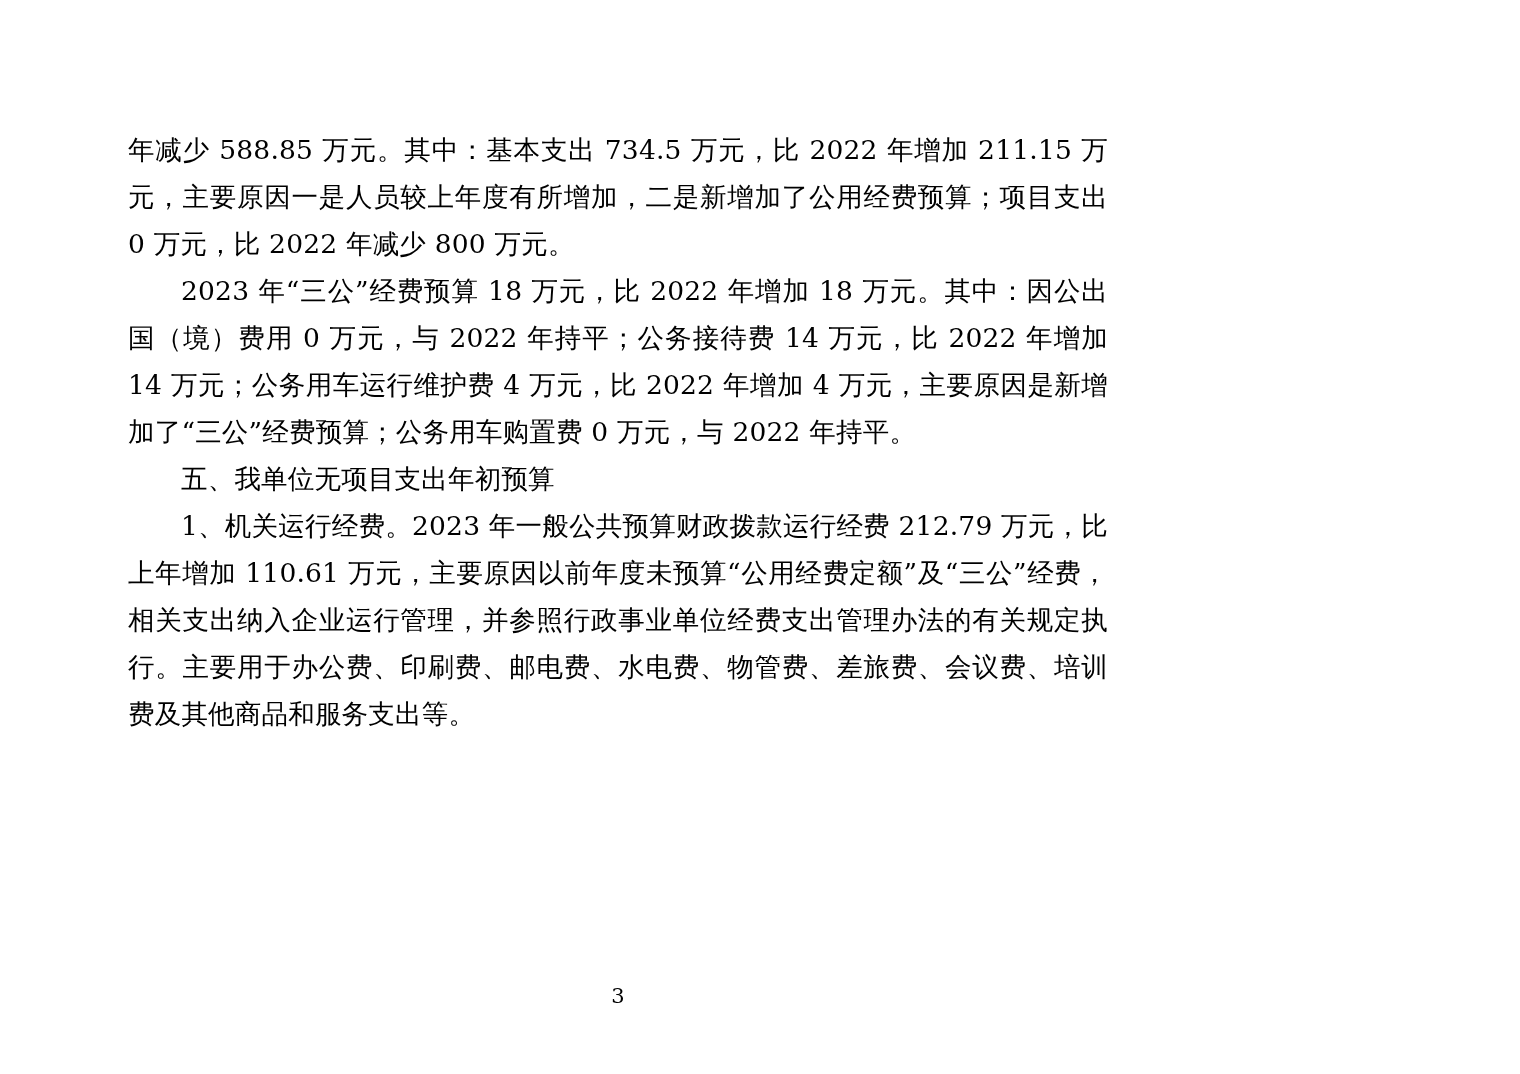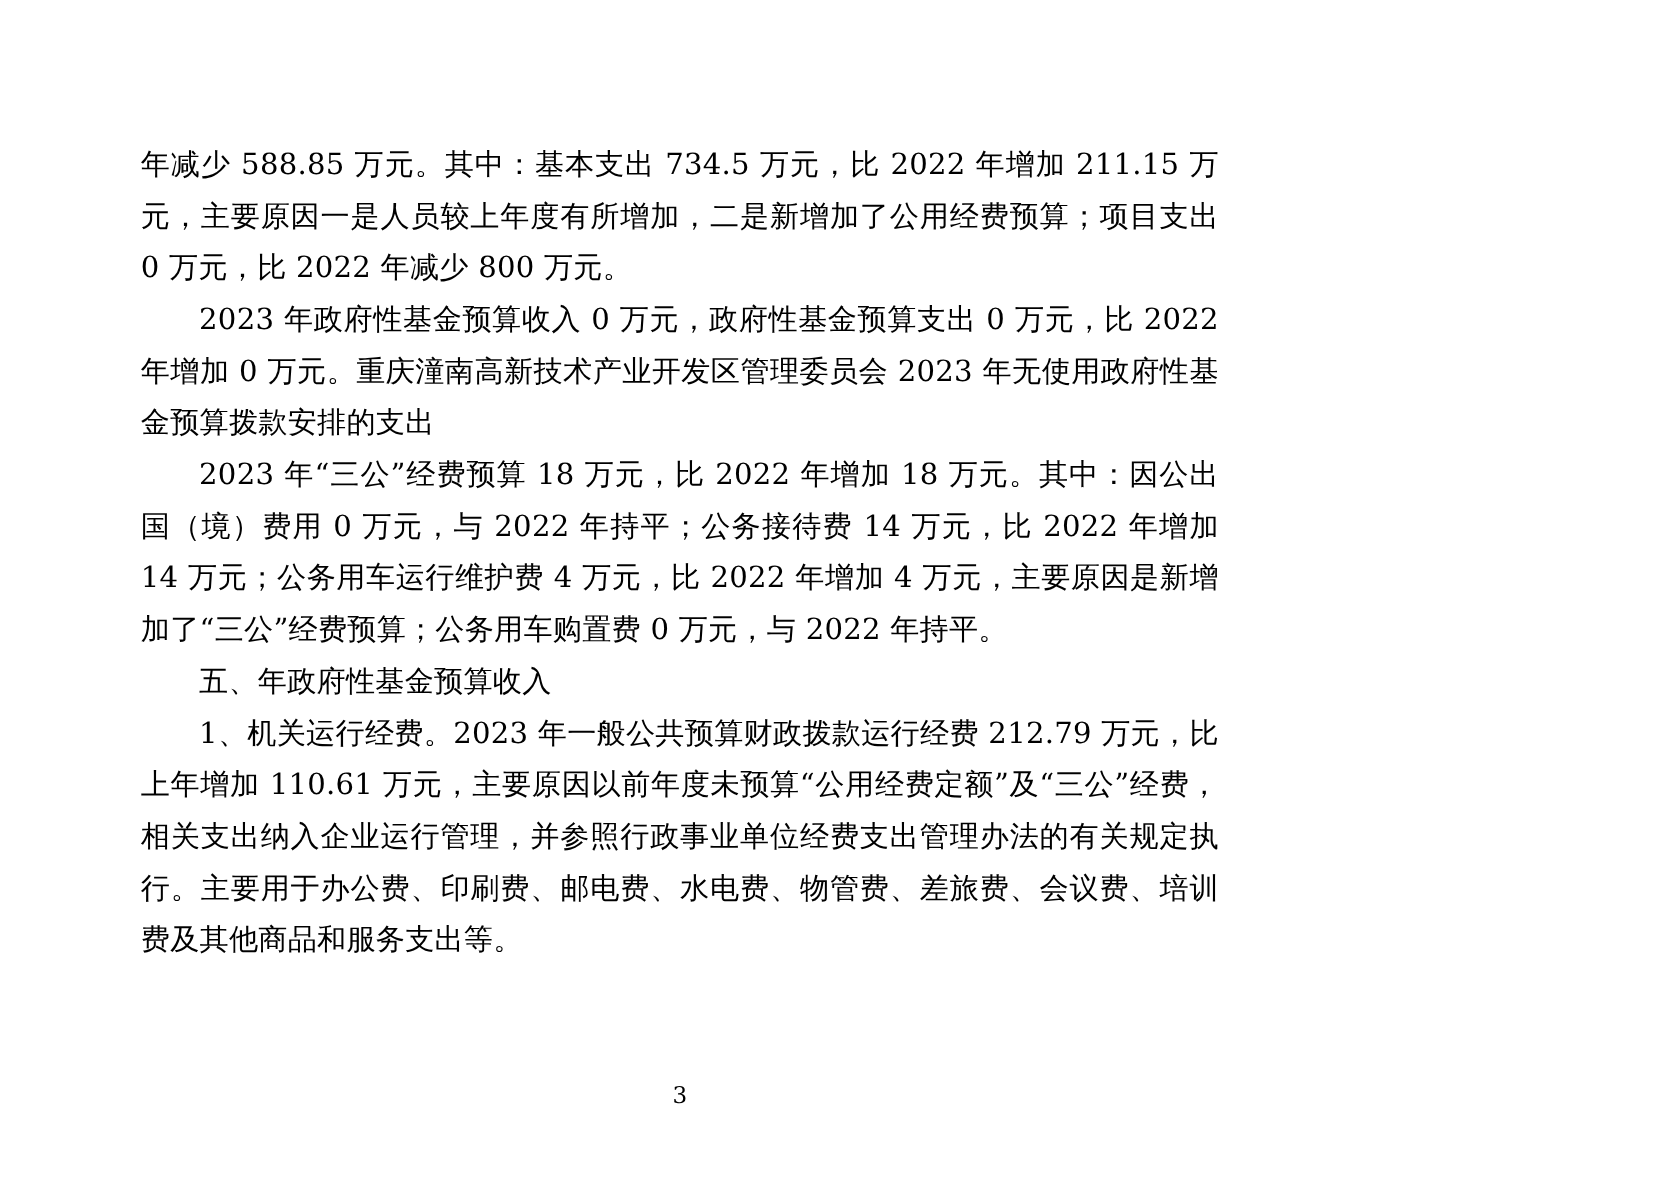--- a/index.html
+++ b/index.html
@@ -48,19 +48,18 @@
     font-family: "DejaVu Serif", "Liberation Serif", serif;
     color: #000000;
   }
 </style>
 </head>
 <body>
 
 <div class="page">
   <div class="doc-body">
     <p class="indent" style="text-indent:0">年减少 588.85 万元。其中：基本支出 734.5 万元，比 2022 年增加 211.15 万元，主要原因一是人员较上年度有所增加，二是新增加了公用经费预算；项目支出 0 万元，比 2022 年减少 800 万元。</p>
-    <p class="indent">2023 年政府性基金预算收入 0 万元，政府性基金预算支出 0 万元，比 2022 年增加 0 万元。重庆潼南高新技术产业开发区管理委员会 2023 年无使用政府性基金预算拨款安排的支出</p>
     <p class="indent">2023 年“三公”经费预算 18 万元，比 2022 年增加 18 万元。其中：因公出国（境）费用 0 万元，与 2022 年持平；公务接待费 14 万元，比 2022 年增加 14 万元；公务用车运行维护费 4 万元，比 2022 年增加 4 万元，主要原因是新增加了“三公”经费预算；公务用车购置费 0 万元，与 2022 年持平。</p>
-    <p class="indent">五、年政府性基金预算收入</p>
+    <p class="indent">五、我单位无项目支出年初预算</p>
     <p class="indent">1、机关运行经费。2023 年一般公共预算财政拨款运行经费 212.79 万元，比上年增加 110.61 万元，主要原因以前年度未预算“公用经费定额”及“三公”经费，相关支出纳入企业运行管理，并参照行政事业单位经费支出管理办法的有关规定执行。主要用于办公费、印刷费、邮电费、水电费、物管费、差旅费、会议费、培训费及其他商品和服务支出等。</p>
   </div>
   <div class="page-number">3</div>
 </div>
 
 </body></html>

